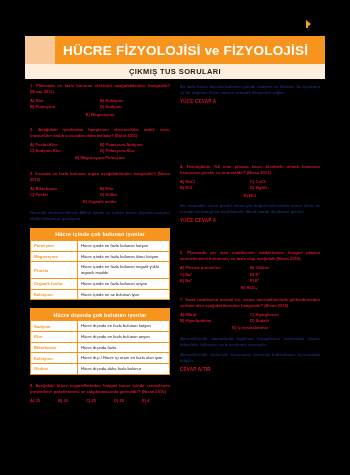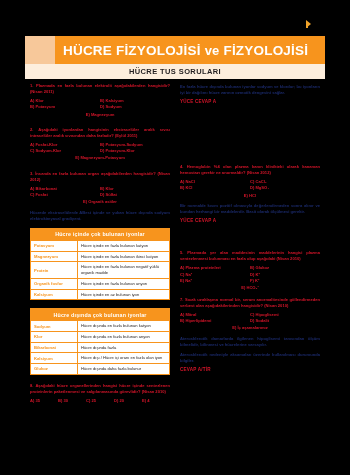--- a/index.html
+++ b/index.html
@@ -115,21 +115,21 @@
     <div class="banner">
       <div class="banner-main">
         <div class="title">
           <span>HÜCRE FİZYOLOJİSİ</span>
           <span class="lower">ve</span>
           <span>FİZYOLOJİSİ</span>
         </div>
       </div>
     </div>
     <div class="subbanner">
-      <span>HÜCRE TUS SORULARI</span>
+      <span>ÇIKMIŞ TUS SORULARI</span>
     </div>
 
     <div class="content">
 
       <div class="col">
 
         <div class="q">
           <div class="q-text">
             <span>1.</span>
             <span>Plazmada en fazla bulunan elektrolit aşağıdakilerden hangisidir?</span>

